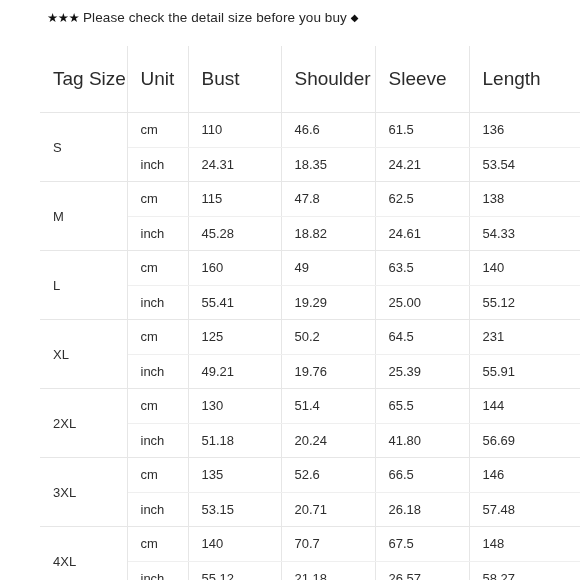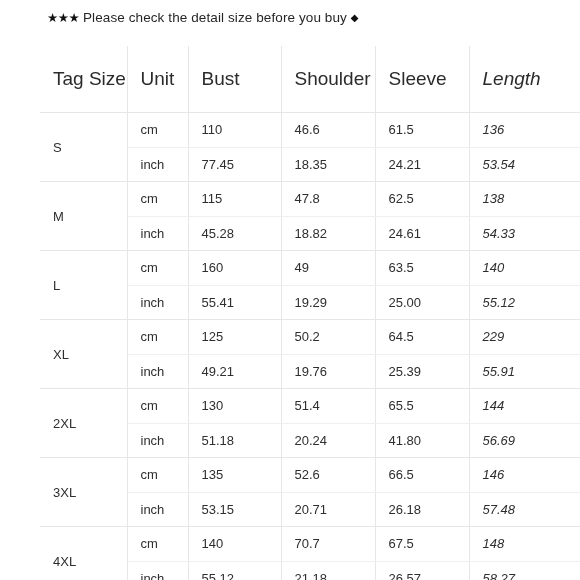--- a/index.html
+++ b/index.html
@@ -63,21 +63,20 @@
     border-right: 1px solid #e6e6e6;
     padding: 0 0 0 13px;
     text-align: left;
     font-weight: normal;
     vertical-align: middle;
     background: #ffffff;
   }
   .size-table th:last-child,
   .size-table td:last-child {
     border-right: none;
-    font-style: italic;
   }
   .size-table thead th {
     height: 66px;
     font-size: 19px;
     color: #2b2b2b;
   }
   .size-table tbody td {
     height: 33.5px;
     font-size: 13px;
   }
@@ -121,21 +120,21 @@
         <tr class="row-cm">
           <td class="size-cell" rowspan="2">S</td>
           <td class="unit-cell">cm</td>
           <td class="val-cell">110</td>
           <td class="val-cell">46.6</td>
           <td class="val-cell">61.5</td>
           <td class="val-cell">136</td>
         </tr>
         <tr class="row-inch">
           <td class="unit-cell">inch</td>
-          <td class="val-cell">77.45</td>
+          <td class="val-cell">24.31</td>
           <td class="val-cell">18.35</td>
           <td class="val-cell">24.21</td>
           <td class="val-cell">53.54</td>
         </tr>
         <tr class="row-cm">
           <td class="size-cell" rowspan="2">M</td>
           <td class="unit-cell">cm</td>
           <td class="val-cell">115</td>
           <td class="val-cell">47.8</td>
           <td class="val-cell">62.5</td>
@@ -162,21 +161,21 @@
           <td class="val-cell">19.29</td>
           <td class="val-cell">25.00</td>
           <td class="val-cell">55.12</td>
         </tr>
         <tr class="row-cm">
           <td class="size-cell" rowspan="2">XL</td>
           <td class="unit-cell">cm</td>
           <td class="val-cell">125</td>
           <td class="val-cell">50.2</td>
           <td class="val-cell">64.5</td>
-          <td class="val-cell">229</td>
+          <td class="val-cell">231</td>
         </tr>
         <tr class="row-inch">
           <td class="unit-cell">inch</td>
           <td class="val-cell">49.21</td>
           <td class="val-cell">19.76</td>
           <td class="val-cell">25.39</td>
           <td class="val-cell">55.91</td>
         </tr>
         <tr class="row-cm">
           <td class="size-cell" rowspan="2">2XL</td>

